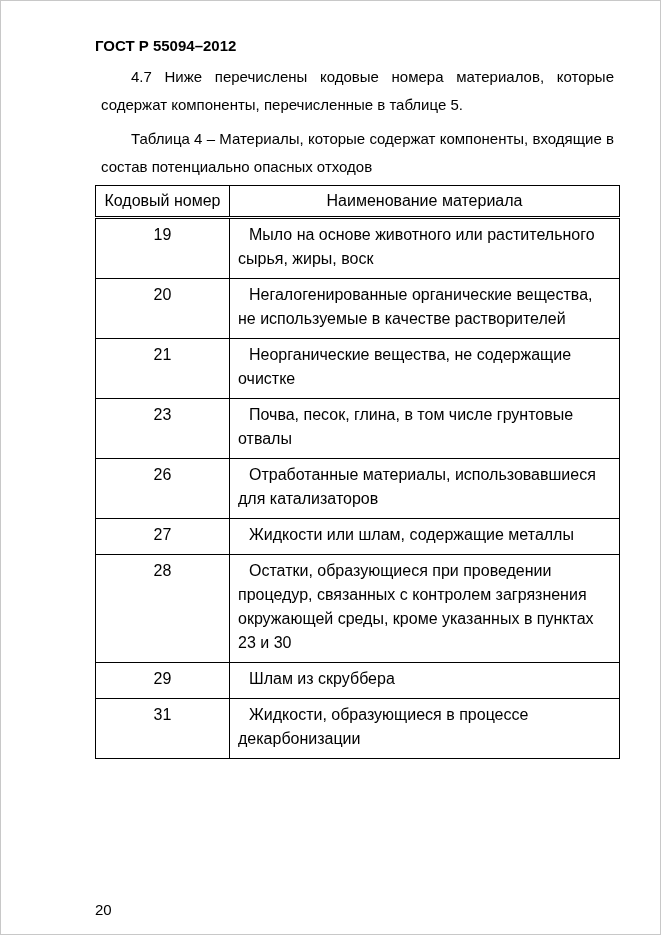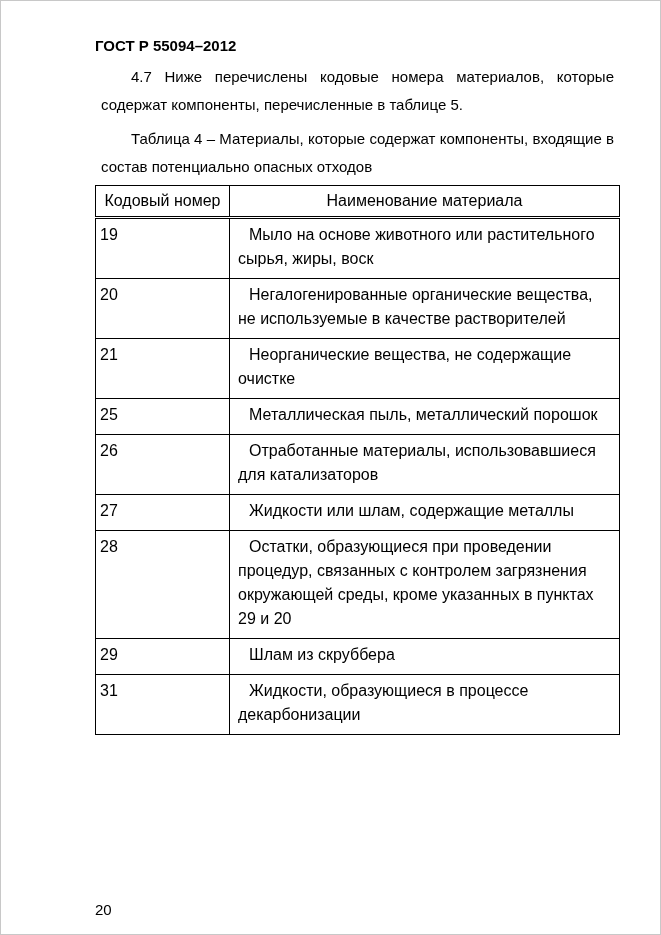--- a/index.html
+++ b/index.html
@@ -47,20 +47,21 @@
     font-size: 16px;
   }
   table.materials thead th {
     text-align: center;
     padding: 5px 4px;
     border-bottom: 3px double #000000;
     line-height: 20px;
   }
   col.code-col { width: 134px; }
   td.code {
+    text-align: center;
     padding: 4px 4px 7px 4px;
     line-height: 24px;
   }
   td.name {
     padding: 4px 8px 7px 8px;
     text-indent: 11px;
     line-height: 24px;
   }
   .page-number {
     position: absolute;
@@ -101,40 +102,40 @@
     <td class="code">20</td>
     <td class="name">Негалогенированные органические вещества, не используемые в качестве растворителей</td>
   </tr>
 
   <tr>
     <td class="code">21</td>
     <td class="name">Неорганические вещества, не содержащие очистке</td>
   </tr>
 
 
+  <tr>
+    <td class="code">23</td>
+    <td class="name">Почва, песок, глина, в том числе грунтовые отвалы</td>
+  </tr>
 
 
-  <tr>
-    <td class="code">25</td>
-    <td class="name">Металлическая пыль, металлический порошок</td>
-  </tr>
 
   <tr>
     <td class="code">26</td>
     <td class="name">Отработанные материалы, использовавшиеся для катализаторов</td>
   </tr>
 
   <tr>
     <td class="code">27</td>
     <td class="name">Жидкости или шлам, содержащие металлы</td>
   </tr>
 
   <tr>
     <td class="code">28</td>
-    <td class="name">Остатки, образующиеся при проведении процедур, связанных с контролем  загрязнения окружающей среды, кроме указанных в пунктах 29 и 20</td>
+    <td class="name">Остатки, образующиеся при проведении процедур, связанных с контролем  загрязнения окружающей среды, кроме указанных в пунктах 23 и 30</td>
   </tr>
 
   <tr>
     <td class="code">29</td>
     <td class="name">Шлам из скруббера</td>
   </tr>
 
 
   <tr>
     <td class="code">31</td>

